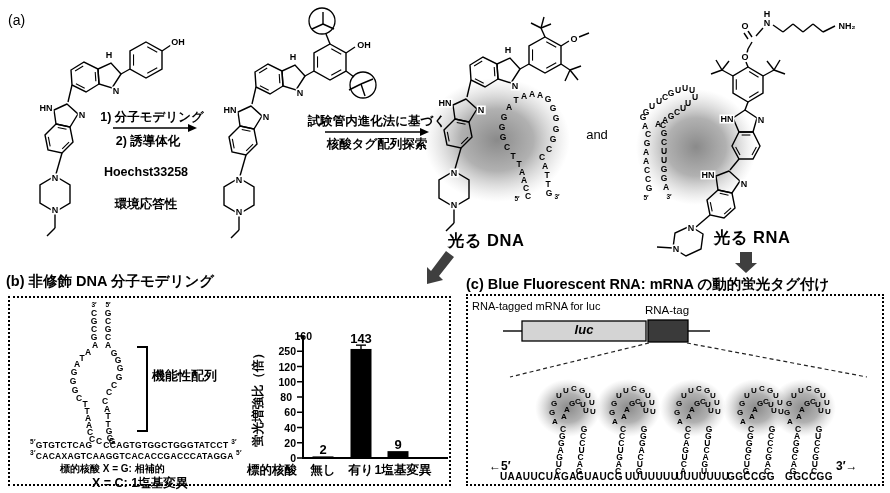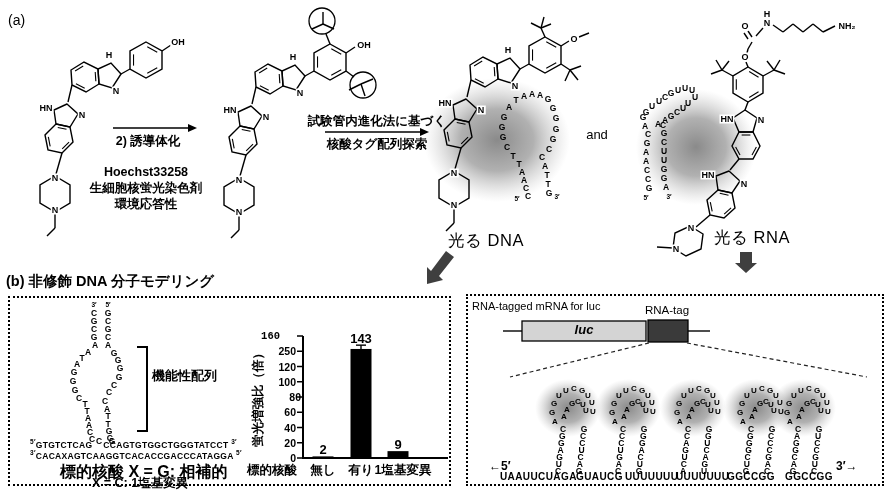--- a/index.html
+++ b/index.html
@@ -3,21 +3,21 @@
 <meta charset="utf-8">
 <style>
   html,body{margin:0;padding:0;background:#fff}
   #stage{position:relative;width:890px;height:493px;background:#fff;color:#000;
          font-family:"Liberation Sans","DejaVu Sans",sans-serif;overflow:hidden}
   #art{position:absolute;left:0;top:0;z-index:1}
   #letters{position:absolute;left:0;top:0;width:890px;height:493px;z-index:3;pointer-events:none}
   .lft{position:absolute;white-space:nowrap;z-index:3}
   .ctx{position:absolute;transform:translate(-50%,-50%);white-space:nowrap;z-index:3}
   .f12{font-size:12.5px;font-weight:600}
-  .big{font-size:16.5px;font-weight:400;letter-spacing:.5px}
+  .big{font-size:16.5px;font-weight:700;letter-spacing:.5px}
   .nt{position:absolute;transform:translate(-50%,-50%);font-weight:700;font-size:8.5px;line-height:1}
   .nt.sm{font-size:6.5px}
   .lp{position:absolute;transform:translate(-50%,-50%);font-weight:700;font-size:8px;line-height:1}
   .atom{position:absolute;transform:translate(-50%,-50%);font-weight:700;font-size:9px;line-height:1;background:#fff;padding:0 1px}
   .seg{position:absolute;font-weight:700;font-size:10px;letter-spacing:.4px;white-space:nowrap}
   .tickr{position:absolute;transform:translate(-100%,-50%);font-size:10.5px;font-weight:600}
   .val{font-size:13px;font-weight:600}
   .dotbox{position:absolute;border:2.2px dotted #000;box-sizing:border-box;z-index:0}
   .seqrow{position:absolute;white-space:nowrap;font-weight:700;font-size:8.5px;letter-spacing:.3px;z-index:3}
   .seqrow sup{font-size:6.5px}
@@ -194,45 +194,46 @@
       <rect x="350.5" y="348.9625" width="21" height="109.0375" fill="#000000"></rect>
       <line x1="361" y1="345.15" x2="361" y2="351.9625" stroke="#000" stroke-width="1.4"></line>
       <line x1="356" y1="345.15" x2="366" y2="345.15" stroke="#000" stroke-width="1.4"></line>
       <rect x="387.5" y="451.1375" width="21" height="6.8625" fill="#000000"></rect>
     </svg>
 
   <div class="dotbox" style="left:8px;top:296px;width:443px;height:190px"></div>
   <div class="dotbox" style="left:466px;top:294px;width:418px;height:192px"></div>
 
   <div class="lft" style="left:8px;top:12px;font-size:14px">(a)</div>
+  <div class="ctx f12" style="left:152px;top:117px">1) 分子モデリング</div>
   <div class="ctx f12" style="left:148px;top:141px">2) 誘導体化</div>
   <div class="ctx f12" style="left:146px;top:172px">Hoechst33258</div>
-  <div class="ctx f12" style="left:146px;top:188px">生細胞核蛍光染色剤</div>
   <div class="ctx f12" style="left:146px;top:204px">環境応答性</div>
   <div class="ctx f12" style="left:377px;top:121px">試験管内進化法に基づく</div>
   <div class="ctx f12" style="left:377px;top:144px">核酸タグ配列探索</div>
   <div class="ctx" style="left:597px;top:134px;font-size:13px">and</div>
   <div class="ctx big" style="left:486px;top:241px">光る DNA</div>
   <div class="ctx big" style="left:752px;top:238px">光る RNA</div>
 
   <div class="lft" style="left:6px;top:272px;font-size:14.5px;font-weight:600">(b) 非修飾 DNA 分子モデリング</div>
   <div class="lft" style="left:152px;top:367px;font-size:13px;font-weight:600">機能性配列</div>
 
   <div class="seqrow" style="left:30px;top:438px">
     <sup>5′</sup><span>GTGTCTCAG</span><span class="gap"></span><span>CCAGTGTGGCTGGGTATCCT</span> <sup>3′</sup>
   </div>
   <div class="seqrow" style="left:30px;top:449px">
     <sup>3′</sup><span>CACAXAGTCAAGGTCACACCGACCCATAGGA</span> <sup>5′</sup>
   </div>
-  <div class="lft" style="left:60px;top:462px;font-size:16px;font-weight:600">標的核酸 X = G:  相補的</div>
+  <div class="lft" style="left:60px;top:462px;font-size:10px;font-weight:600">標的核酸 X = G:  相補的</div>
   <div class="lft" style="left:92px;top:475px;font-size:12.5px;font-weight:600">X = C:  1塩基変異</div>
 
   <div class="ctx f12" style="left:258px;top:397px;transform:translate(-50%,-50%) rotate(-90deg)">蛍光増強比（倍）</div>
   <div class="ctx f12" style="left:272px;top:470px">標的核酸</div>
 
+  <div class="lft" style="left:466px;top:275px;font-size:14.5px;font-weight:600">(c) Blue Fluorescent RNA: mRNA の動的蛍光タグ付け</div>
   <div class="lft" style="left:472px;top:300px;font-size:11px">RNA-tagged mRNA for luc</div>
   <div class="lft" style="left:645px;top:304px;font-size:11.5px">RNA-tag</div>
   <div class="lucbox">luc</div>
   <div class="lft" style="left:489px;top:459px;font-size:12px;font-weight:700">←5′</div>
   <div class="lft" style="left:836px;top:459px;font-size:12px;font-weight:700">3′→</div>
 
   <div id="letters">
       <span class="nt" style="left: 509px; top: 107px;">A</span>
       <span class="nt" style="left: 516px; top: 100px;">T</span>
       <span class="nt" style="left: 524px; top: 96px;">A</span>
@@ -519,25 +520,25 @@
       <span class="seg" style="left: 500px; top: 471px;">UAAUUCUAGA</span>
       <span class="seg" style="left: 576px; top: 471px;">GUAUCG</span>
       <span class="seg" style="left: 625px; top: 471px;">UUUUUUU</span>
       <span class="seg" style="left: 676px; top: 471px;">UUUUUUU</span>
       <span class="seg" style="left: 727px; top: 471px;">GGCCGG</span>
       <span class="seg" style="left: 785px; top: 471px;">GGCCGG</span>
       <span class="tickr" style="left: 296px; top: 458px;">0</span>
       <span class="tickr" style="left: 296px; top: 442.75px;">20</span>
       <span class="tickr" style="left: 296px; top: 427.5px;">40</span>
       <span class="tickr" style="left: 296px; top: 412.25px;">60</span>
-      <span class="tickr" style="left: 301px; top: 397px;">80</span>
+      <span class="tickr" style="left: 292px; top: 397px;">80</span>
       <span class="tickr" style="left: 296px; top: 381.75px;">100</span>
       <span class="tickr" style="left: 296px; top: 366.5px;">120</span>
       <span class="tickr" style="left: 296px; top: 351.25px;">250</span>
-      <span class="tickr" style="left: 280px; top: 336px; font-family: Liberation Mono, monospace;">160</span>
+      <span class="tickr" style="left: 312px; top: 336px;">160</span>
       <span class="ctx val" style="left: 323px; top: 449.4px;">2</span>
       <span class="ctx f12" style="left: 323px; top: 470px;">無し</span>
       <span class="ctx val" style="left: 361px; top: 338.15px; text-align: center;">143</span>
       <span class="ctx f12" style="left: 361px; top: 470px;">有り</span>
       <span class="ctx val" style="left: 398px; top: 444.137px;">9</span>
       <span class="ctx f12" style="left: 403px; top: 470px;">1塩基変異</span>
     </div>
 </div>
 
 </body></html>

